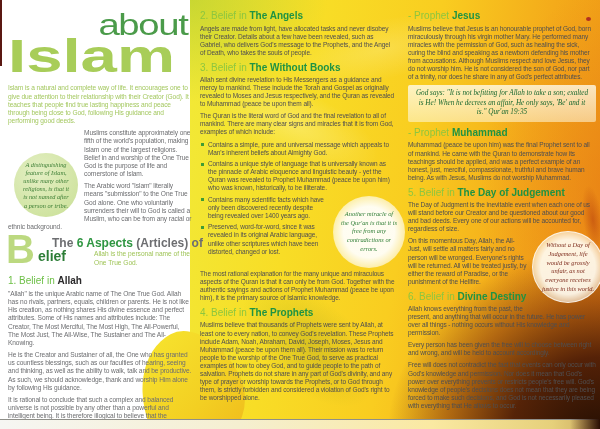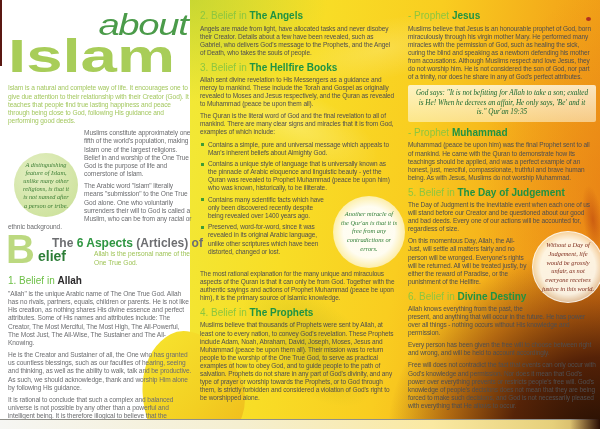--- a/index.html
+++ b/index.html
@@ -36,21 +36,21 @@
   .col{position:absolute;top:0;z-index:3;}
   .col-left{left:8px;width:184px;}
   .col-mid{left:200px;width:195px;}
   .col-right{left:408px;width:188px;}
 
   p.body{font-size:6.6px;line-height:1.24;letter-spacing:-0.1px;color:#6d6e71;margin:0 0 4px;}
   .col-mid p.body,.col-right p.body,.col-mid .bullet,.col-right .bullet{color:#4f4e50;}
   .col-mid p.body,.col-right p.body{font-size:6.5px;}
 
   
-  .about-line{display:block;text-align:right;margin:11px 4px 0 0;line-height:1;font-style:italic;}
+  .about-line{display:block;text-align:right;margin:11px 4px 0 0;line-height:1;}
   .about-line span{display:inline-block;transform:scaleX(1.32);transform-origin:100% 50%;
     font-size:29px;color:#4b9b4a;letter-spacing:-1px;}
   .islam-line{display:block;margin:-4px 0 0 0;line-height:0.9;}
   .islam-line span{display:inline-block;transform:scaleX(1.42);transform-origin:0 50%;
     font-size:46px;font-weight:bold;color:#a8cd59;letter-spacing:0px;}
   .intro{color:#a4c860 !important;margin-top:7px !important;}
 
   
   .circle{border-radius:50%;display:flex;align-items:center;justify-content:center;text-align:center;
     font-family:"Liberation Serif",serif;font-style:italic;box-sizing:border-box;}
@@ -129,21 +129,21 @@
     <h2 class="sec-h"><span class="pre">1. Belief in</span> <span class="ttl dark">Allah</span></h2>
     <p class="body">"Allah" is the unique Arabic name of The One True God. Allah has no rivals, partners, equals, children or parents. He is not like His creation, as nothing shares His divine essence and perfect attributes. Some of His names and attributes include: The Creator, The Most Merciful, The Most High, The All-Powerful, The Most Just, The All-Wise, The Sustainer and The All-Knowing.</p>
     <p class="body">He is the Creator and Sustainer of all, the One who has granted us countless blessings, such as our faculties of hearing, seeing and thinking, as well as the ability to walk, talk and be productive. As such, we should acknowledge, thank and worship Him alone by following His guidance.</p>
     <p class="body">It is rational to conclude that such a complex and balanced universe is not possible by any other than a powerful and intelligent being. It is therefore illogical to believe that the universe created itself, or was the result of random or coincidental events.</p>
   </div>
 
   <div class="col col-mid">
     <h2 class="sec-h first"><span class="pre">2. Belief in</span> <span class="ttl">The Angels</span></h2>
     <p class="body">Angels are made from light, have allocated tasks and never disobey their Creator. Details about a few have been revealed, such as Gabriel, who delivers God's message to the Prophets, and the Angel of Death, who takes the souls of people.</p>
 
-    <h2 class="sec-h"><span class="pre">3. Belief in</span> <span class="ttl">The Hellfire Books</span></h2>
+    <h2 class="sec-h"><span class="pre">3. Belief in</span> <span class="ttl">The Without Books</span></h2>
     <p class="body">Allah sent divine revelation to His Messengers as a guidance and mercy to mankind. These include the Torah and Gospel as originally revealed to Moses and Jesus respectively, and the Quran as revealed to Muhammad (peace be upon them all).</p>
     <p class="body">The Quran is the literal word of God and the final revelation to all of mankind. There are many clear signs and miracles that it is from God, examples of which include:</p>
 
     <div class="bullets">
       <div class="bullet"><span class="bmark"></span><span>Contains a simple, pure and universal message which appeals to Man's inherent beliefs about Almighty God.</span></div>
       <div class="bullet"><span class="bmark"></span><span>Contains a unique style of language that is universally known as the pinnacle of Arabic eloquence and linguistic beauty - yet the Quran was revealed to Prophet Muhammad (peace be upon him) who was known, historically, to be illiterate.</span></div>
       <div class="circle circle-white">
         <span>Another miracle of the Qur'an is that it is free from any contradictions or errors.</span>
       </div>
       <div class="bullet"><span class="bmark"></span><span>Contains many scientific facts which have only been discovered recently despite being revealed over 1400 years ago.</span></div>

